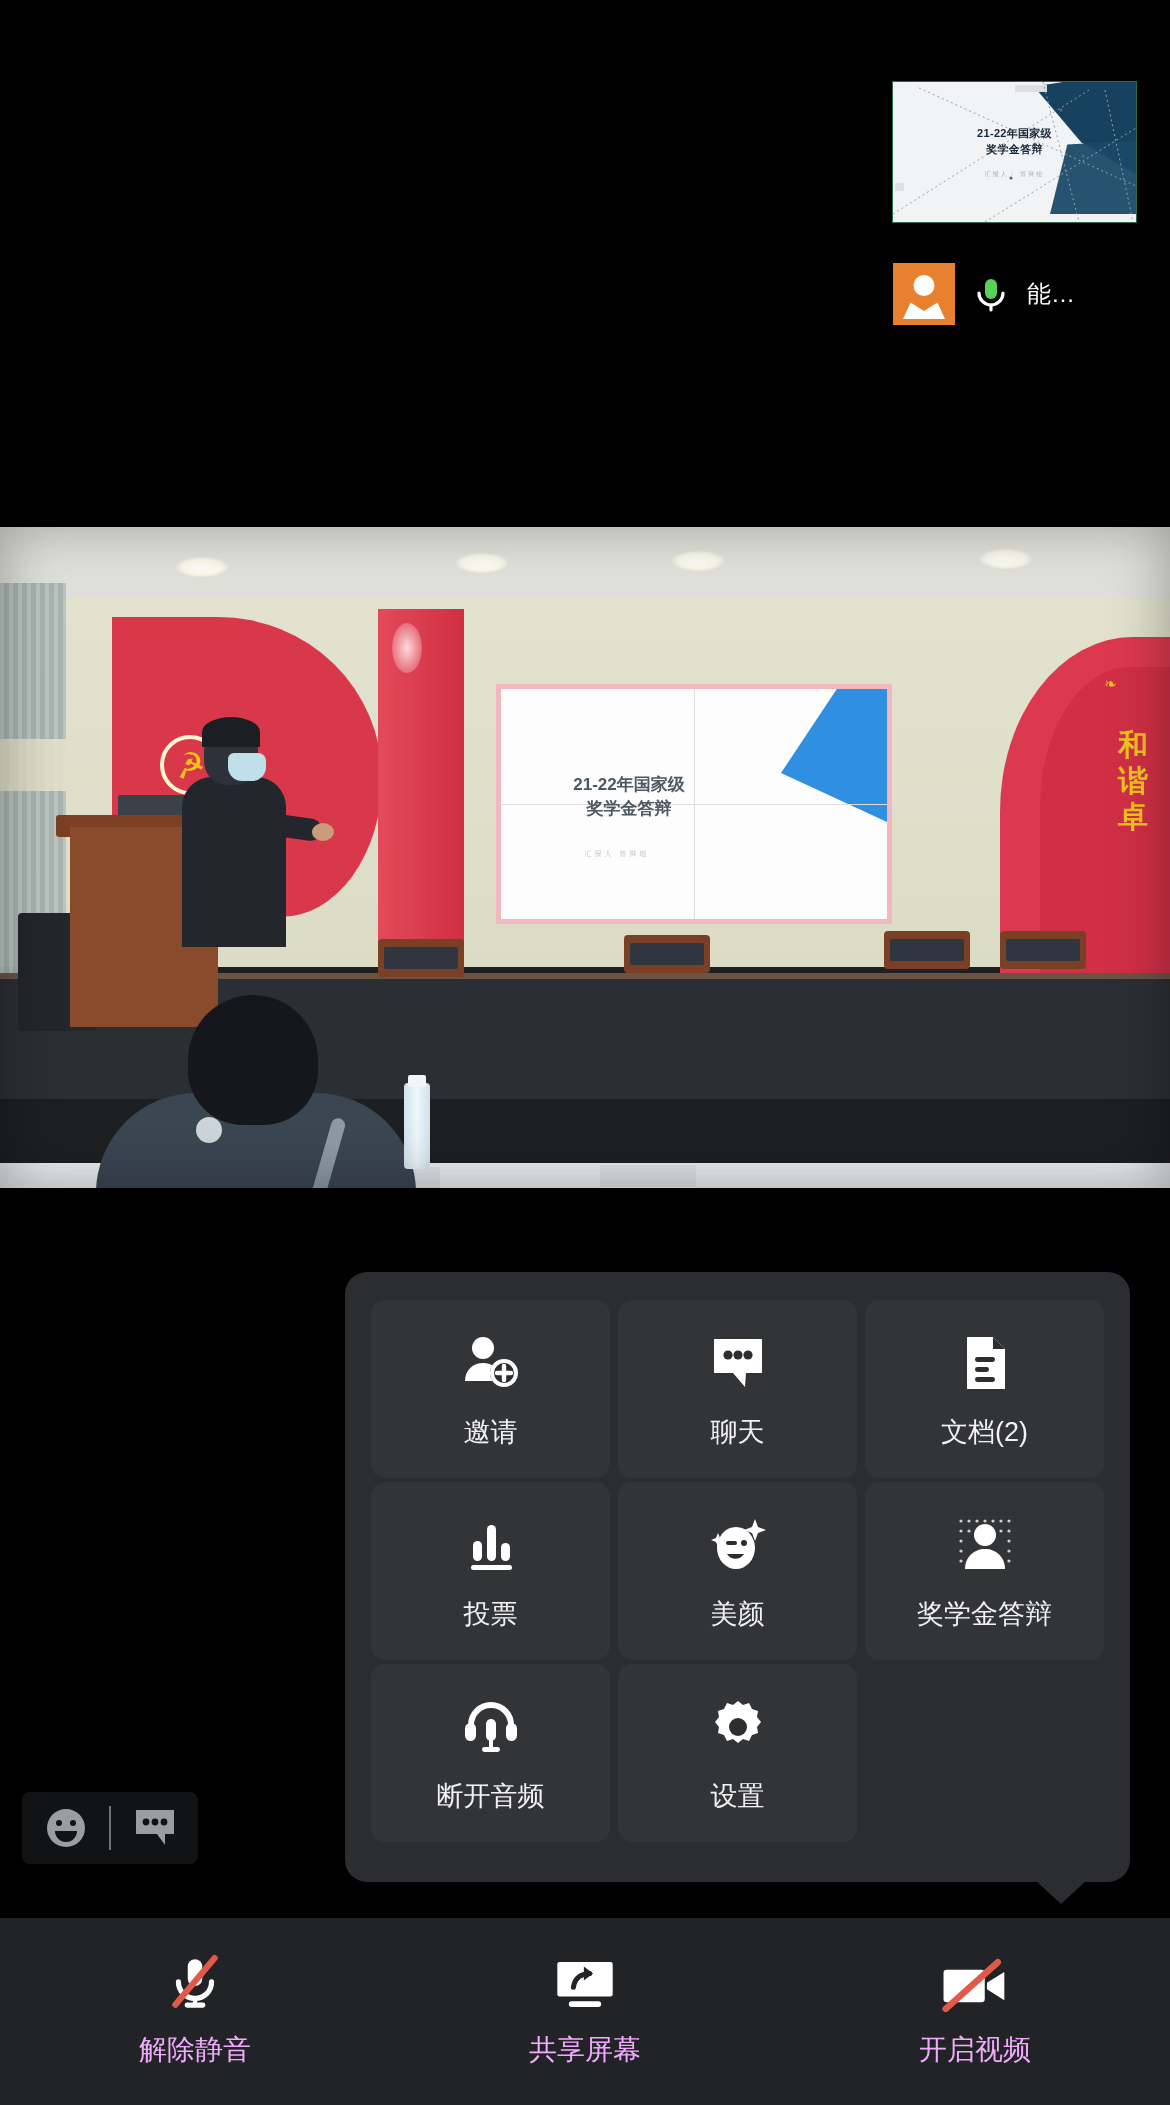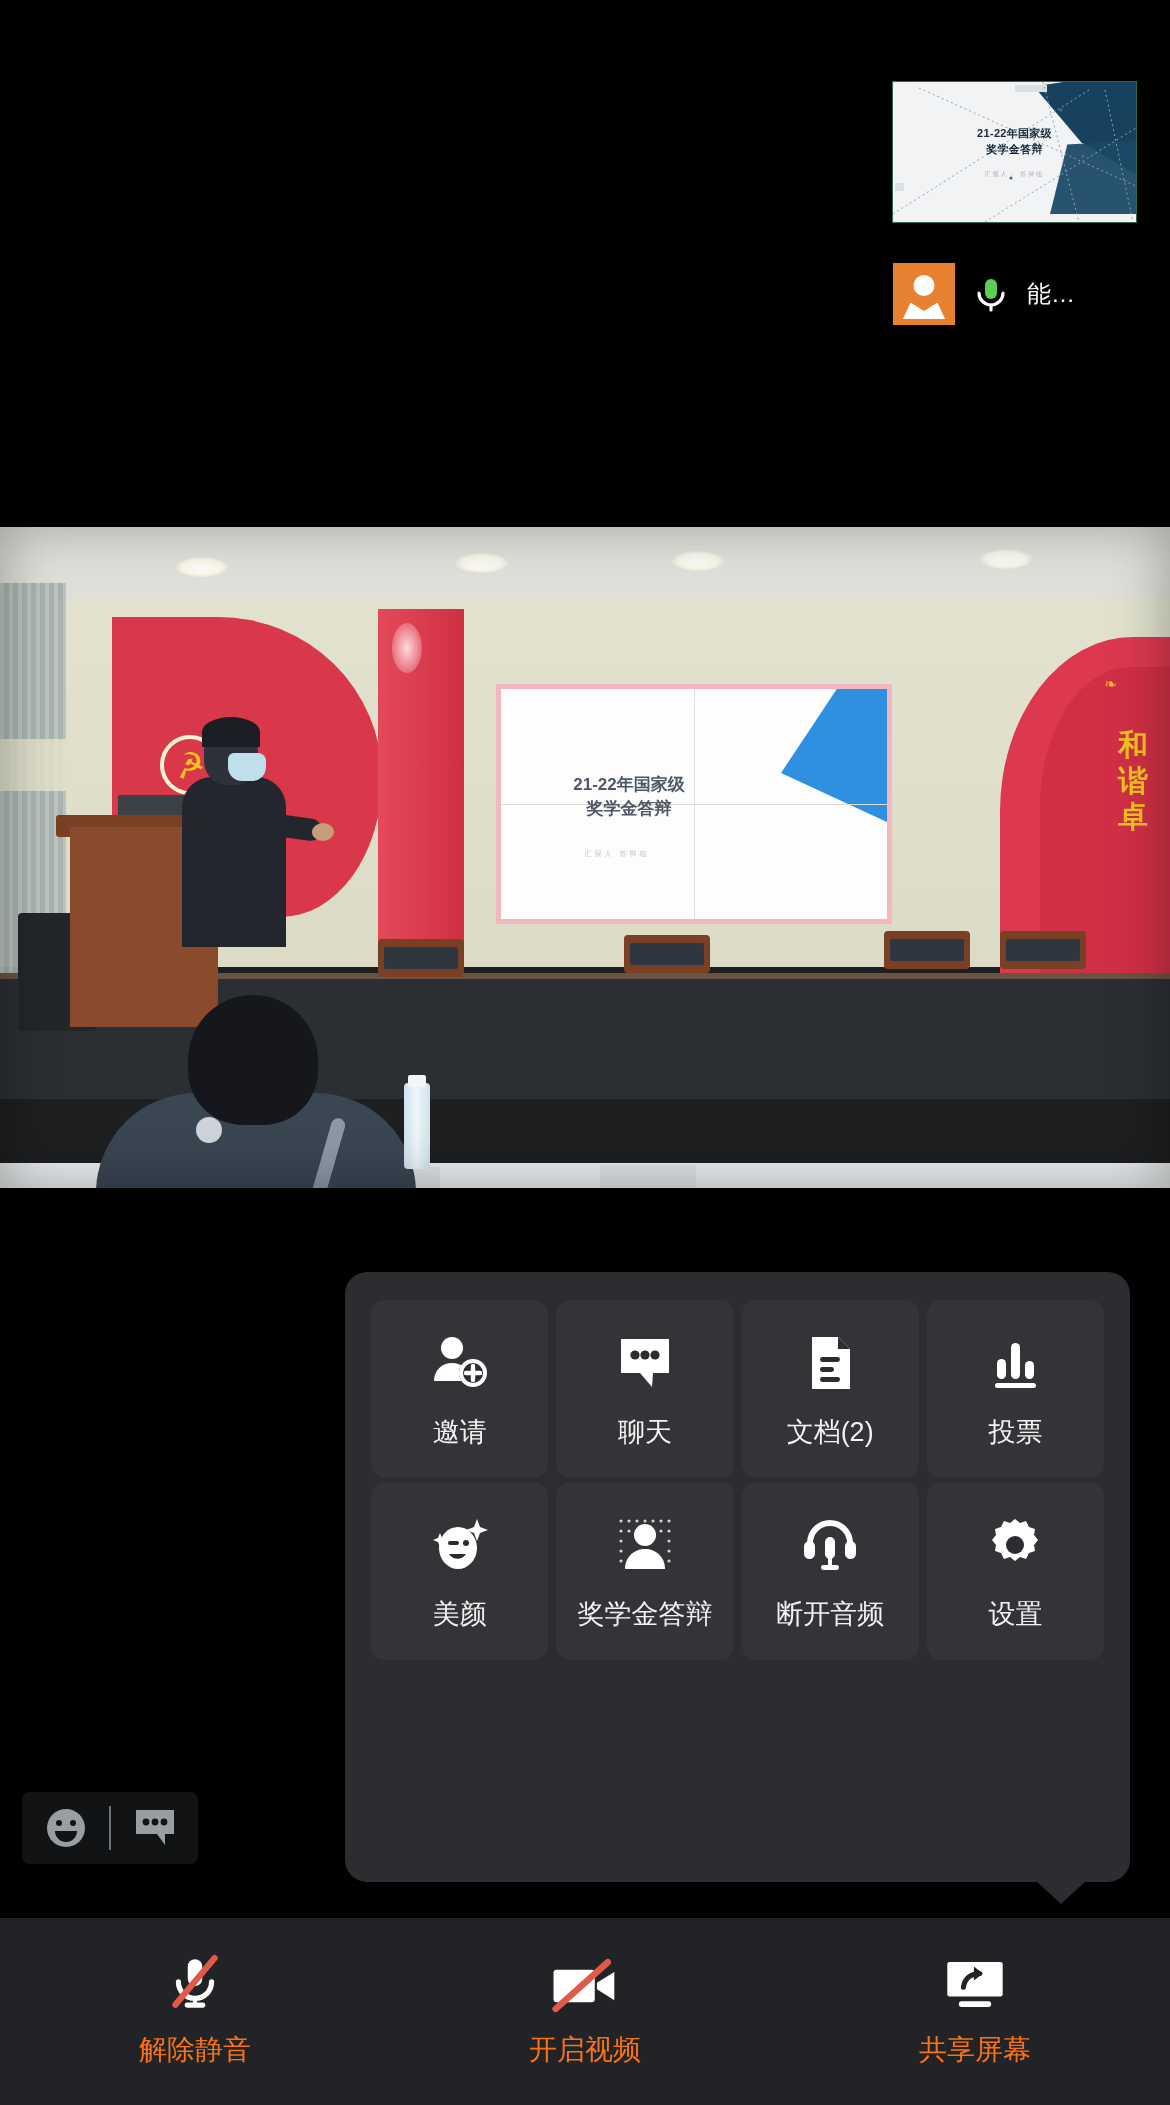--- a/index.html
+++ b/index.html
@@ -140,37 +140,37 @@
   #more-menu{
     position:absolute; left:345px; top:1272px; width:785px; height:610px;
     background:#2b2d30; border-radius:22px;
   }
   #more-menu .tail{
     position:absolute; left:690px; bottom:-22px; width:0; height:0;
     border-left:26px solid transparent; border-right:26px solid transparent;
     border-top:24px solid #2b2d30;
   }
   .menu-grid{ position:absolute; left:26px; top:28px; right:26px;
-              display:grid; grid-template-columns:repeat(4,1fr); row-gap:4px; column-gap:8px; }
+              display:grid; grid-template-columns:repeat(3,1fr); row-gap:4px; column-gap:8px; }
   .menu-item{
     height:178px; border-radius:14px; background:#323437;
     display:flex; flex-direction:column; align-items:center; justify-content:center; gap:16px;
   }
   .menu-item.blank{ background:transparent; }
   .menu-item .glyph{ width:70px; height:70px; display:flex; align-items:center; justify-content:center; }
   .menu-item .mlabel{ font-size:27px; color:#f2f2f2; white-space:nowrap; }
 
   
   #bottom-bar{
     position:absolute; left:0; bottom:0; width:1170px; height:187px;
     background:#222326; display:flex; align-items:center;
   }
   .bar-item{ flex:1; display:flex; flex-direction:column; align-items:center; gap:16px; }
   .bar-item .glyph{ width:76px; height:60px; display:flex; align-items:center; justify-content:center; }
-  .bar-item .blabel{ font-size:28px; color:#f97316; white-space:nowrap; }
+  .bar-item .blabel{ font-size:28px; color:#f0abfc; white-space:nowrap; }
 
   svg{ display:block; overflow:visible; }
 </style>
 </head>
 <body>
 
 <div id="thumb-strip">
 
   <div class="thumb-card">
     <div class="thumb-slide">
@@ -468,35 +468,35 @@
         <rect x="30" y="40" width="4" height="8" fill="#fff"></rect>
         <rect x="22" y="46" width="20" height="5" rx="2.4" fill="#fff"></rect>
         <line x1="13" y1="48" x2="51" y2="3" stroke="#e05a4a" stroke-width="6" stroke-linecap="round"></line>
       </svg>
     </span>
     <span class="blabel">解除静音</span>
   </div>
 
   <div class="bar-item">
     <span class="glyph">
-      <svg viewBox="0 0 70 52" width="76" height="60">
-        <rect x="6" y="12" width="38" height="30" rx="3" fill="#fff"></rect>
-        <path d="M46 24l16-10v26l-16-10z" fill="#fff"></path>
-        <line x1="8" y1="48" x2="56" y2="5" stroke="#e05a4a" stroke-width="6" stroke-linecap="round"></line>
-      </svg>
-    </span>
-    <span class="blabel">开启视频</span>
-  </div>
-
-  <div class="bar-item">
-    <span class="glyph">
       <svg viewBox="0 0 64 52" width="76" height="60">
         <rect x="8" y="6" width="48" height="30" rx="2" fill="#fff"></rect>
         <rect x="18" y="40" width="28" height="5" rx="2.4" fill="#fff"></rect>
         <path d="M22 28c1-9 8-12 14-12" fill="none" stroke="#222326" stroke-width="4.4" stroke-linecap="round"></path>
         <path d="M31 10l8 6-8 6z" fill="#222326"></path>
       </svg>
     </span>
     <span class="blabel">共享屏幕</span>
   </div>
 
+  <div class="bar-item">
+    <span class="glyph">
+      <svg viewBox="0 0 70 52" width="76" height="60">
+        <rect x="6" y="12" width="38" height="30" rx="3" fill="#fff"></rect>
+        <path d="M46 24l16-10v26l-16-10z" fill="#fff"></path>
+        <line x1="8" y1="48" x2="56" y2="5" stroke="#e05a4a" stroke-width="6" stroke-linecap="round"></line>
+      </svg>
+    </span>
+    <span class="blabel">开启视频</span>
+  </div>
+
 
 </div>
 
 </body></html>

